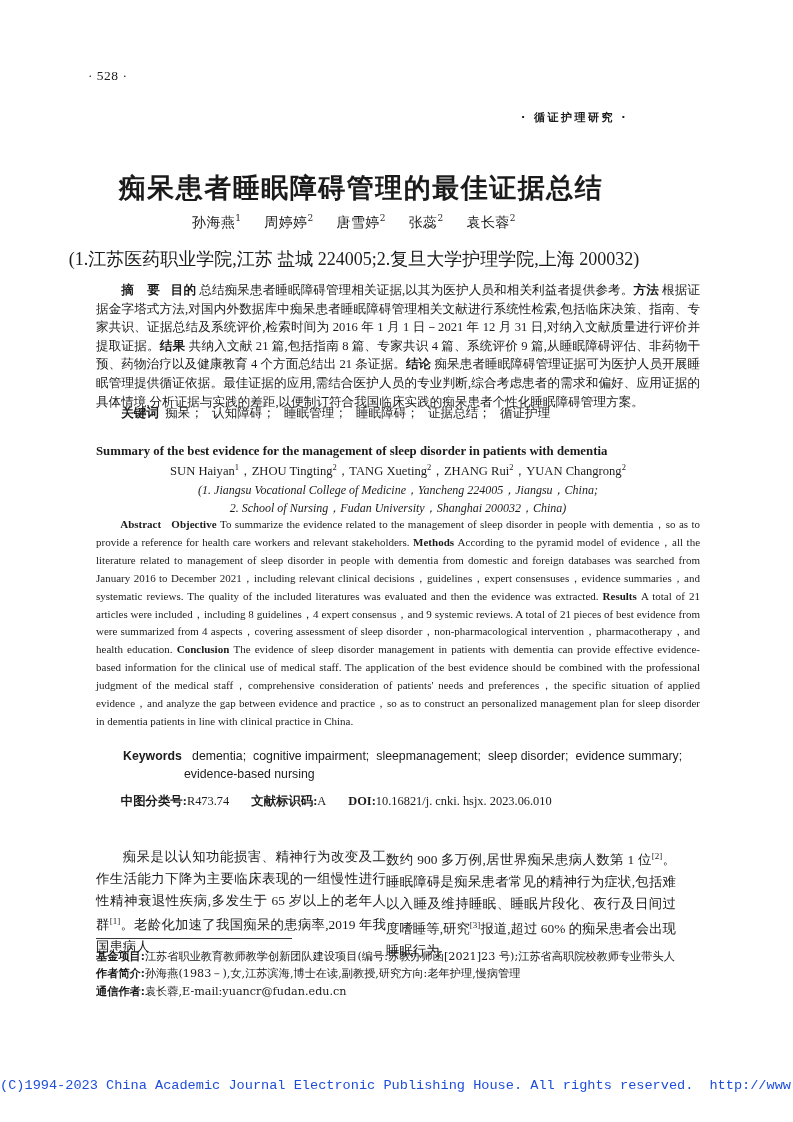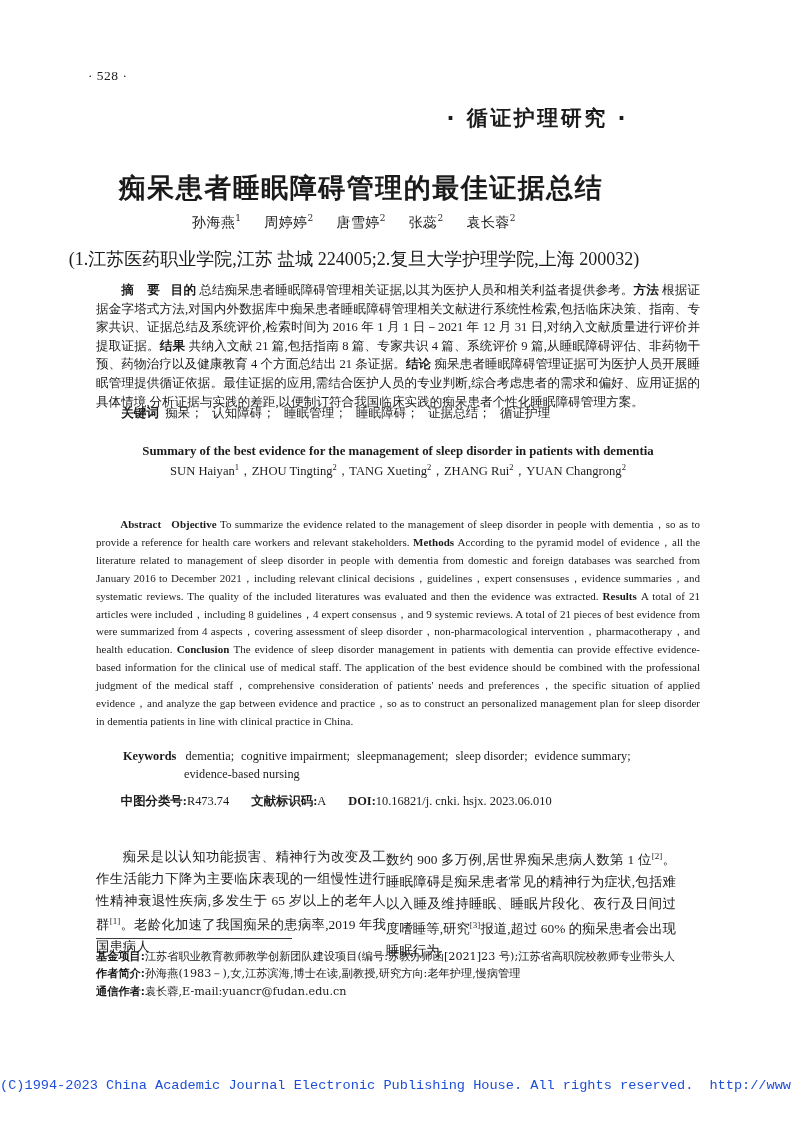--- a/index.html
+++ b/index.html
@@ -45,22 +45,22 @@
     font-family: "DejaVu Sans", sans-serif;
     border-bottom: 1.1px solid #2a2a2a;
     padding-bottom: 2px;
     white-space: nowrap;
     letter-spacing: .2px;
   }
 
   .column-tag {
     position: absolute;
     right: 80px;
-    top: 104px;
-    font-size: 21px;
+    top: 110px;
+    font-size: 11px;
     font-weight: 700;
     font-family: "DejaVu Sans", sans-serif;
     letter-spacing: 2.5px;
     white-space: nowrap;
   }
 
   
   .title-cn {
     position: absolute;
     left: 14px;
@@ -122,21 +122,21 @@
     text-indent: 2em;
   }
   .kw-cn .kw { margin-right: 9px; }
 
   
   .title-en {
     position: absolute;
     left: 96px;
     width: 604px;
     top: 444px;
-    text-align: center;
+    text-align: left;
     font-size: 12.8px;
     font-weight: 700;
     font-family: "Liberation Serif", serif;
   }
   .authors-en {
     position: absolute;
     left: 96px;
     width: 604px;
     top: 462px;
     text-align: center;
@@ -170,21 +170,21 @@
   }
   .abs-en b { font-weight: 700; }
 
   .kw-en {
     position: absolute;
     left: 96px;
     width: 604px;
     top: 748px;
     font-size: 12.3px;
     line-height: 17.9px;
-    font-family: Liberation Serif, serif;
+    font-family: Liberation Sans, sans-serif;
     text-indent: 2.2em;
   }
   .kw-en .kwhang { display: block; text-indent: 0; padding-left: 88px; }
   .kw-en .kw { margin-right: 7px; }
 
   .clc-line {
     position: absolute;
     left: 96px;
     width: 604px;
     top: 793px;
@@ -280,20 +280,24 @@
   <div class="kw-cn">
     <b>关键词</b>&nbsp;&nbsp;<span class="kw">痴呆；</span><span class="kw">认知障碍；</span><span class="kw">睡眠管理；</span><span class="kw">睡眠障碍；</span><span class="kw">证据总结；</span><span class="kw">循证护理</span>
   </div>
 
   <div class="title-en">Summary of the best evidence for the management of sleep disorder in patients with dementia</div>
 
   <div class="authors-en">
     <span><span>SUN Haiyan</span><sup>1</sup></span>，<span><span>ZHOU Tingting</span><sup>2</sup></span>，<span><span>TANG Xueting</span><sup>2</sup></span>，<span><span>ZHANG Rui</span><sup>2</sup></span>，<span><span>YUAN Changrong</span><sup>2</sup></span>
   </div>
 
+  <div class="affil-en">
+    <div>(1. Jiangsu Vocational College of Medicine，Yancheng 224005，Jiangsu，China;</div>
+    <div>2. School of Nursing，Fudan University，Shanghai 200032，China)</div>
+  </div>
 
   <div class="abs-en">
     <b>Abstract</b>&nbsp;&nbsp;&nbsp;<b>Objective</b>&nbsp;<span>To summarize the evidence related to the management of sleep disorder in people with dementia，so as to provide a reference for health care workers and relevant stakeholders.</span>&nbsp;<b>Methods</b>&nbsp;<span>According to the pyramid model of evidence，all the literature related to management of sleep disorder in people with dementia from domestic and foreign databases was searched from January 2016 to December 2021，including relevant clinical decisions，guidelines，expert consensuses，evidence summaries，and systematic reviews. The quality of the included literatures was evaluated and then the evidence was extracted.</span>&nbsp;<b>Results</b>&nbsp;<span>A total of 21 articles were included，including 8 guidelines，4 expert consensus，and 9 systemic reviews. A total of 21 pieces of best evidence from were summarized from 4 aspects，covering assessment of sleep disorder，non-pharmacological intervention，pharmacotherapy，and health education.</span>&nbsp;<b>Conclusion</b>&nbsp;<span>The evidence of sleep disorder management in patients with dementia can provide effective evidence-based information for the clinical use of medical staff. The application of the best evidence should be combined with the professional judgment of the medical staff，comprehensive consideration of patients' needs and preferences，the specific situation of applied evidence，and analyze the gap between evidence and practice，so as to construct an personalized management plan for sleep disorder in dementia patients in line with clinical practice in China.</span>
   </div>
 
   <div class="kw-en">
     <b>Keywords</b>&nbsp;&nbsp;&nbsp;<span class="kw">dementia;</span><span class="kw">cognitive impairment;</span><span class="kw">sleepmanagement;</span><span class="kw">sleep disorder;</span><span class="kw">evidence summary;</span>
     <span class="kwhang">evidence-based nursing</span>
   </div>
 

